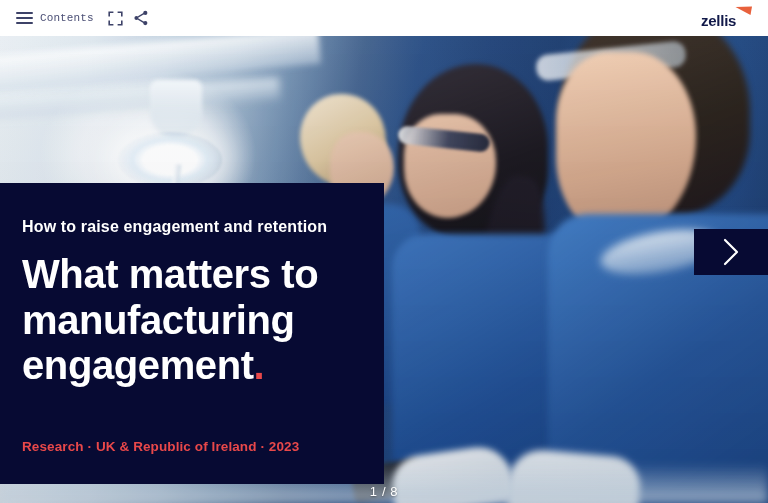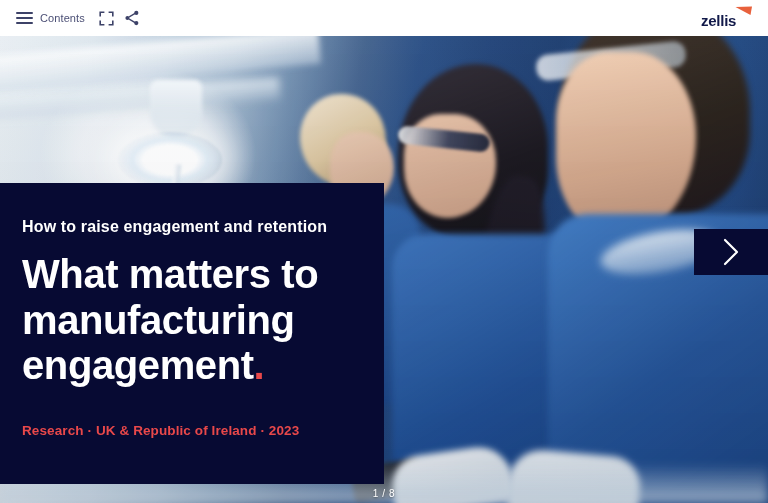--- a/index.html
+++ b/index.html
@@ -49,20 +49,21 @@
     background: transparent;
     border: none;
     padding: 0 4px;
   }
   .contents-btn { gap: 7px; padding-right: 8px; }
   .contents-label {
     font-size: 11px;
     color: #4b4f75;
     letter-spacing: .1px;
     white-space: nowrap;
+    font-family: Liberation Mono, monospace;
   }
 
   .hamburger {
     width: 17px;
     height: 12px;
     display: flex;
     flex-direction: column;
     justify-content: space-between;
   }
   .hamburger i {
@@ -355,21 +356,21 @@
     font-size: 40px;
     font-weight: 700;
     color: #ffffff;
     line-height: 1.14;
     letter-spacing: -0.4px;
   }
   .headline .dot { color: #e8484a; }
   .meta {
     position: absolute;
     left: 22px;
-    top: 240px;
+    top: 256px;
     font-size: 13.5px;
     font-weight: 700;
     color: #e8484a;
     letter-spacing: .1px;
   }
 
   
   .next-btn {
     position: absolute;
     left: 694px;
@@ -387,21 +388,21 @@
     z-index: 30;
   }
 
   
   .pager {
     position: absolute;
     left: 0;
     bottom: 4px;
     width: 768px;
     text-align: center;
-    font-size: 10px;
+    font-size: 13px;
     color: #ffffff;
     letter-spacing: .6px;
     z-index: 30;
     text-shadow: 0 1px 2px rgba(0,0,0,.35);
   }
 </style>
 </head>
 <body>
 
 <div class="viewer">

